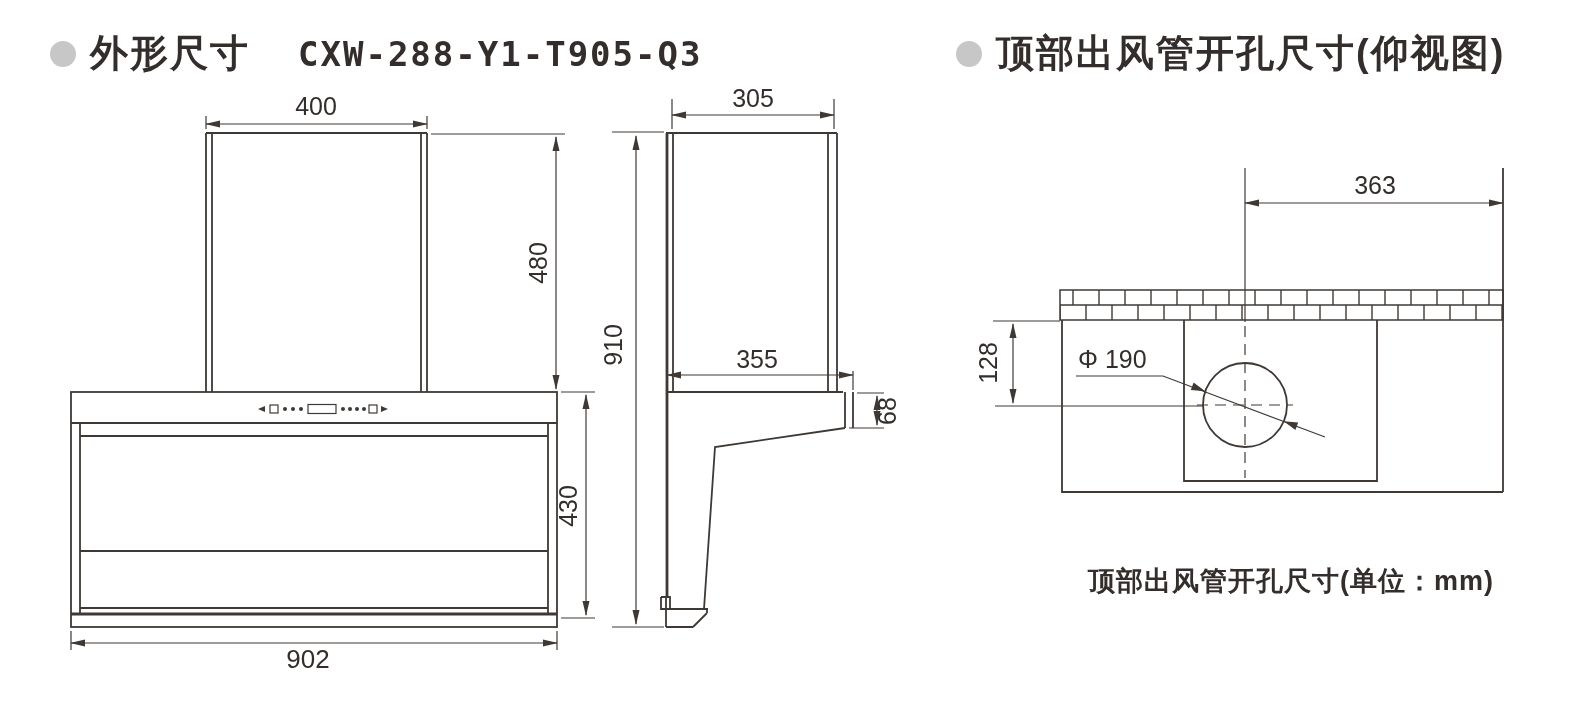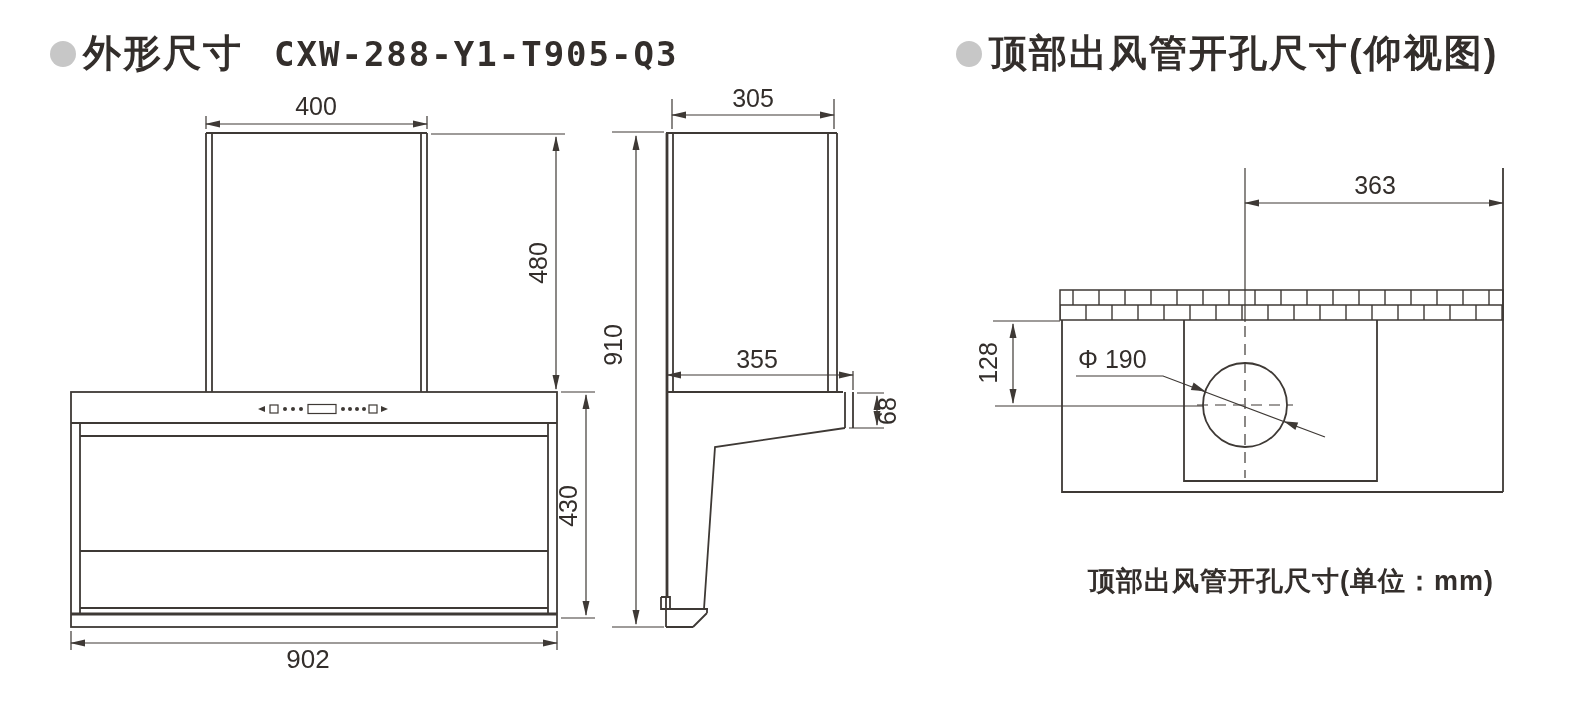--- a/index.html
+++ b/index.html
@@ -1,23 +1,23 @@
 <!DOCTYPE html>
 <html><head>
 <meta charset="utf-8">
 <style>
   html,body{margin:0;padding:0;background:#ffffff;}
   .page{position:relative;width:1587px;height:702px;background:#ffffff;overflow:hidden;
         font-family:"Liberation Sans",sans-serif;color:#332e2b;}
-  .hdr{position:absolute;top:28px;display:flex;align-items:center;gap:7px;white-space:nowrap;}
+  .hdr{position:absolute;top:28px;display:flex;align-items:center;gap:14px;white-space:nowrap;}
   .hdr-left{left:50px;}
   .hdr-right{left:956px;text-align:right;}
   .bullet{width:26px;height:26px;border-radius:50%;background:#c7c7c7;flex:0 0 auto;}
   .hdr-title{font-size:38px;font-weight:bold;letter-spacing:2px;color:#332e2b;}
-  .hdr-model{font-size:34px;font-weight:600;letter-spacing:2px;margin-left:24px;
+  .hdr-model{font-size:34px;font-weight:600;letter-spacing:2px;margin-left:34px;
              font-family:"DejaVu Sans Mono","Liberation Mono",monospace;color:#332e2b;}
   .footnote{position:absolute;left:1088px;top:563px;font-size:27px;letter-spacing:1px;
             font-weight:bold;color:#332e2b;}
   svg text{font-family:"Liberation Sans",sans-serif;fill:#332e2b;}
   .dim{font-size:25px;}
   .dimbig{font-size:26px;}
   .outline{stroke:#3e3935;stroke-width:1.8;fill:none;}
   .thick{stroke:#3e3935;stroke-width:2.8;fill:none;}
   .thin{stroke:#3e3935;stroke-width:1.2;fill:none;}
   .dimline{stroke:#3e3935;stroke-width:1.2;fill:none;}

